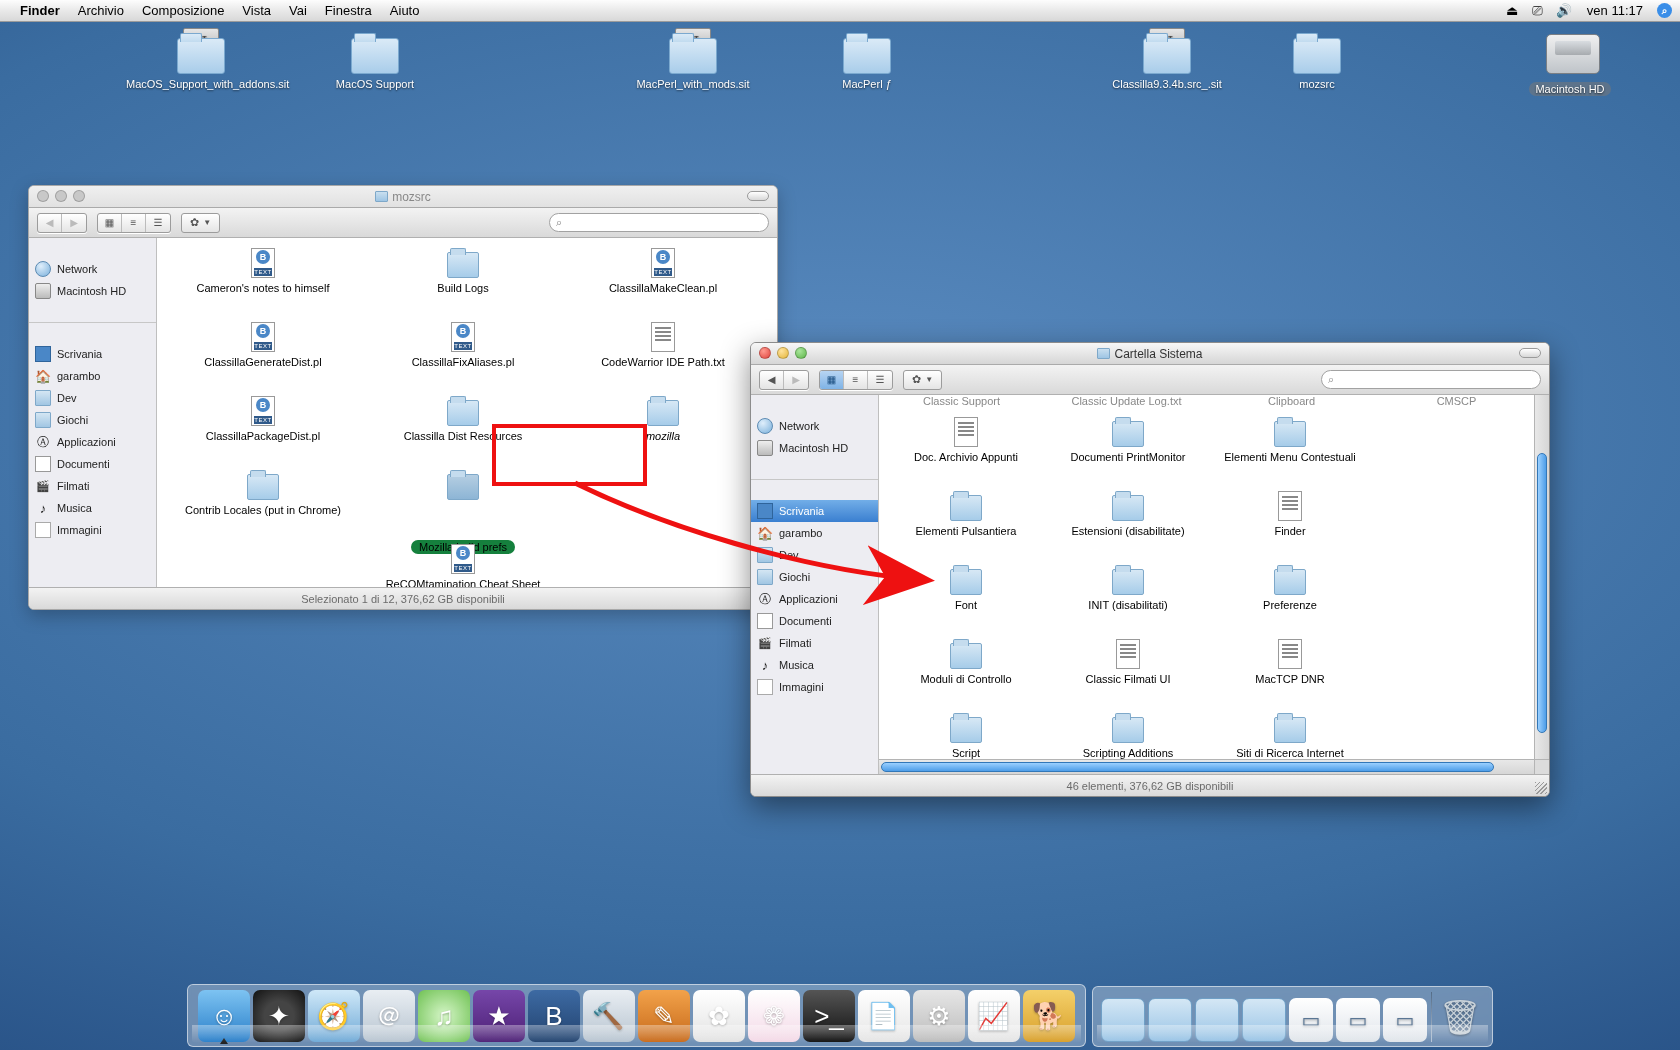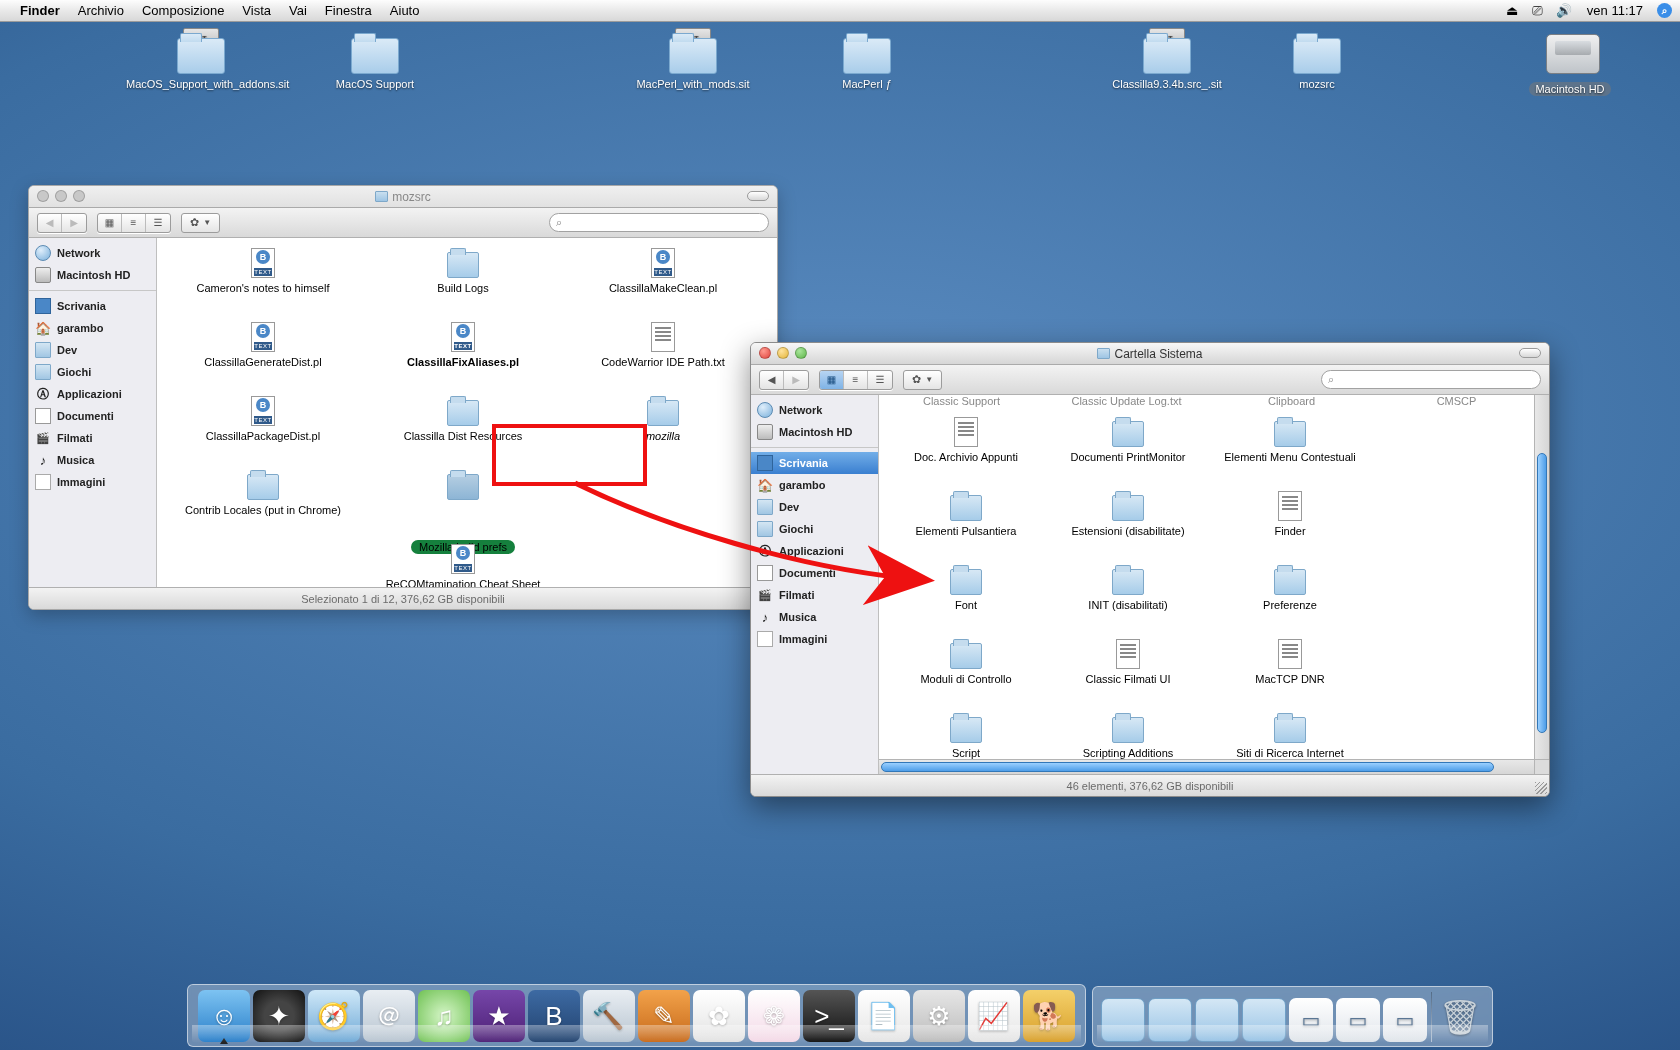--- a/index.html
+++ b/index.html
@@ -47,21 +47,21 @@
 .seg .b.act { background:linear-gradient(#b7d4f2,#7fb3e6); color:#174b7d; }
 .seg .b.dis { color:#bbb; }
 .gear-btn { border:1px solid #9c9c9c; border-radius:3px; height:20px; padding:0 8px; background:linear-gradient(#fff,#e4e4e4); display:flex; align-items:center; gap:4px; font-size:11px; color:#555; }
 .toolbar .flex { flex:1; }
 .search { display:flex; align-items:center; border:1px solid #a2a2a2; border-radius:10px; height:19px; width:220px; background:#fff; padding:0 6px; }
 .search .mag { font-size:11px; color:#888; margin-right:4px; }
 .search input { border:none; outline:none; flex:1; font-size:11px; background:transparent; }
 
 .wbody { display:flex; height:calc(100% - 22px - 30px - 22px); background:#fff; }
 .sidebar { width:128px; background:#ededf2; border-right:1px solid #bfbfbf; overflow:hidden; }
-.sb-group { border-bottom:1px solid #c7c7c7; padding:4px 0;font-weight:bold; }
+.sb-group { border-bottom:1px solid #c7c7c7; padding:20px 0; }
 .sb-item { display:flex; align-items:center; gap:6px; padding:2px 6px; font-size:11px; color:#222; height:22px; }
 .sb-item.sel { background:linear-gradient(#72aee8,#3a7fd0); color:#fff; border-radius:0; }
 .sb-ico { width:16px; height:16px; flex-shrink:0; display:flex; align-items:center; justify-content:center; }
 .sb-globe { background:radial-gradient(circle at 35% 30%,#dfeefb,#7ab0db); border-radius:50%; border:1px solid #5c8bb3; }
 .sb-hd { background:linear-gradient(#eee,#bbb); border:1px solid #888; border-radius:2px; }
 .sb-desk { background:#4a87c7; border:1px solid #2f649b; }
 .sb-home { font-size:13px; color:#8b5a2b; }
 .sb-fold { background:linear-gradient(#d4e6f3,#a1c6e3); border:1px solid #7ea8c9; border-radius:1px; }
 .sb-app { font-size:12px; }
 .sb-doc { background:#fff; border:1px solid #999; }
@@ -257,21 +257,21 @@
             </div><span class="lbl">Cameron's notes to himself</span></div>
           <div class="fitem" style="width: 200px;"><div class="ic">
               <div class="ic-folder"></div>
             </div><span class="lbl">Build Logs</span></div>
           <div class="fitem" style="width: 200px;"><div class="ic">
               <div class="ic-script"></div>
             </div><span class="lbl">ClassillaMakeClean.pl</span></div>
           <div class="fitem" style="width: 200px;"><div class="ic">
               <div class="ic-script"></div>
             </div><span class="lbl">ClassillaGenerateDist.pl</span></div>
-          <div class="fitem" style="width: 200px; font-weight: bold;"><div class="ic">
+          <div class="fitem" style="width: 200px;"><div class="ic">
               <div class="ic-script"></div>
             </div><span class="lbl">ClassillaFixAliases.pl</span></div>
           <div class="fitem" style="width: 200px;"><div class="ic">
               <div class="ic-txt"></div>
             </div><span class="lbl">CodeWarrior IDE Path.txt</span></div>
           <div class="fitem" style="width: 200px;"><div class="ic">
               <div class="ic-script"></div>
             </div><span class="lbl">ClassillaPackageDist.pl</span></div>
           <div class="fitem" style="width: 200px;"><div class="ic">
               <div class="ic-folder"></div>

